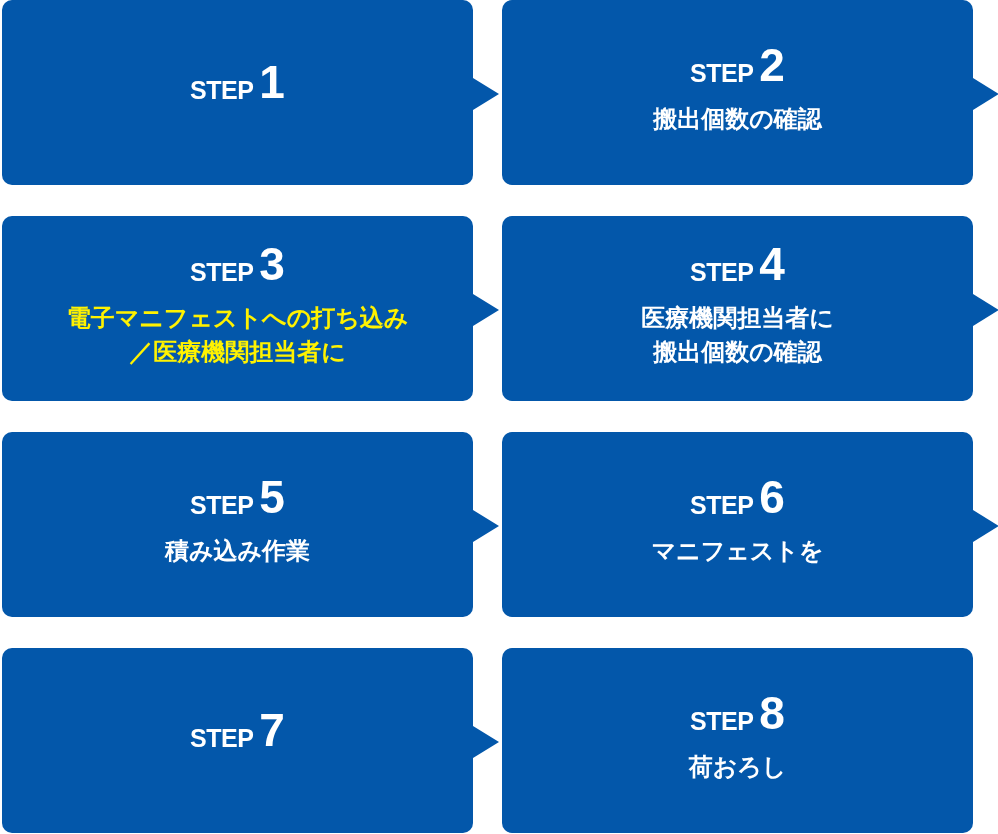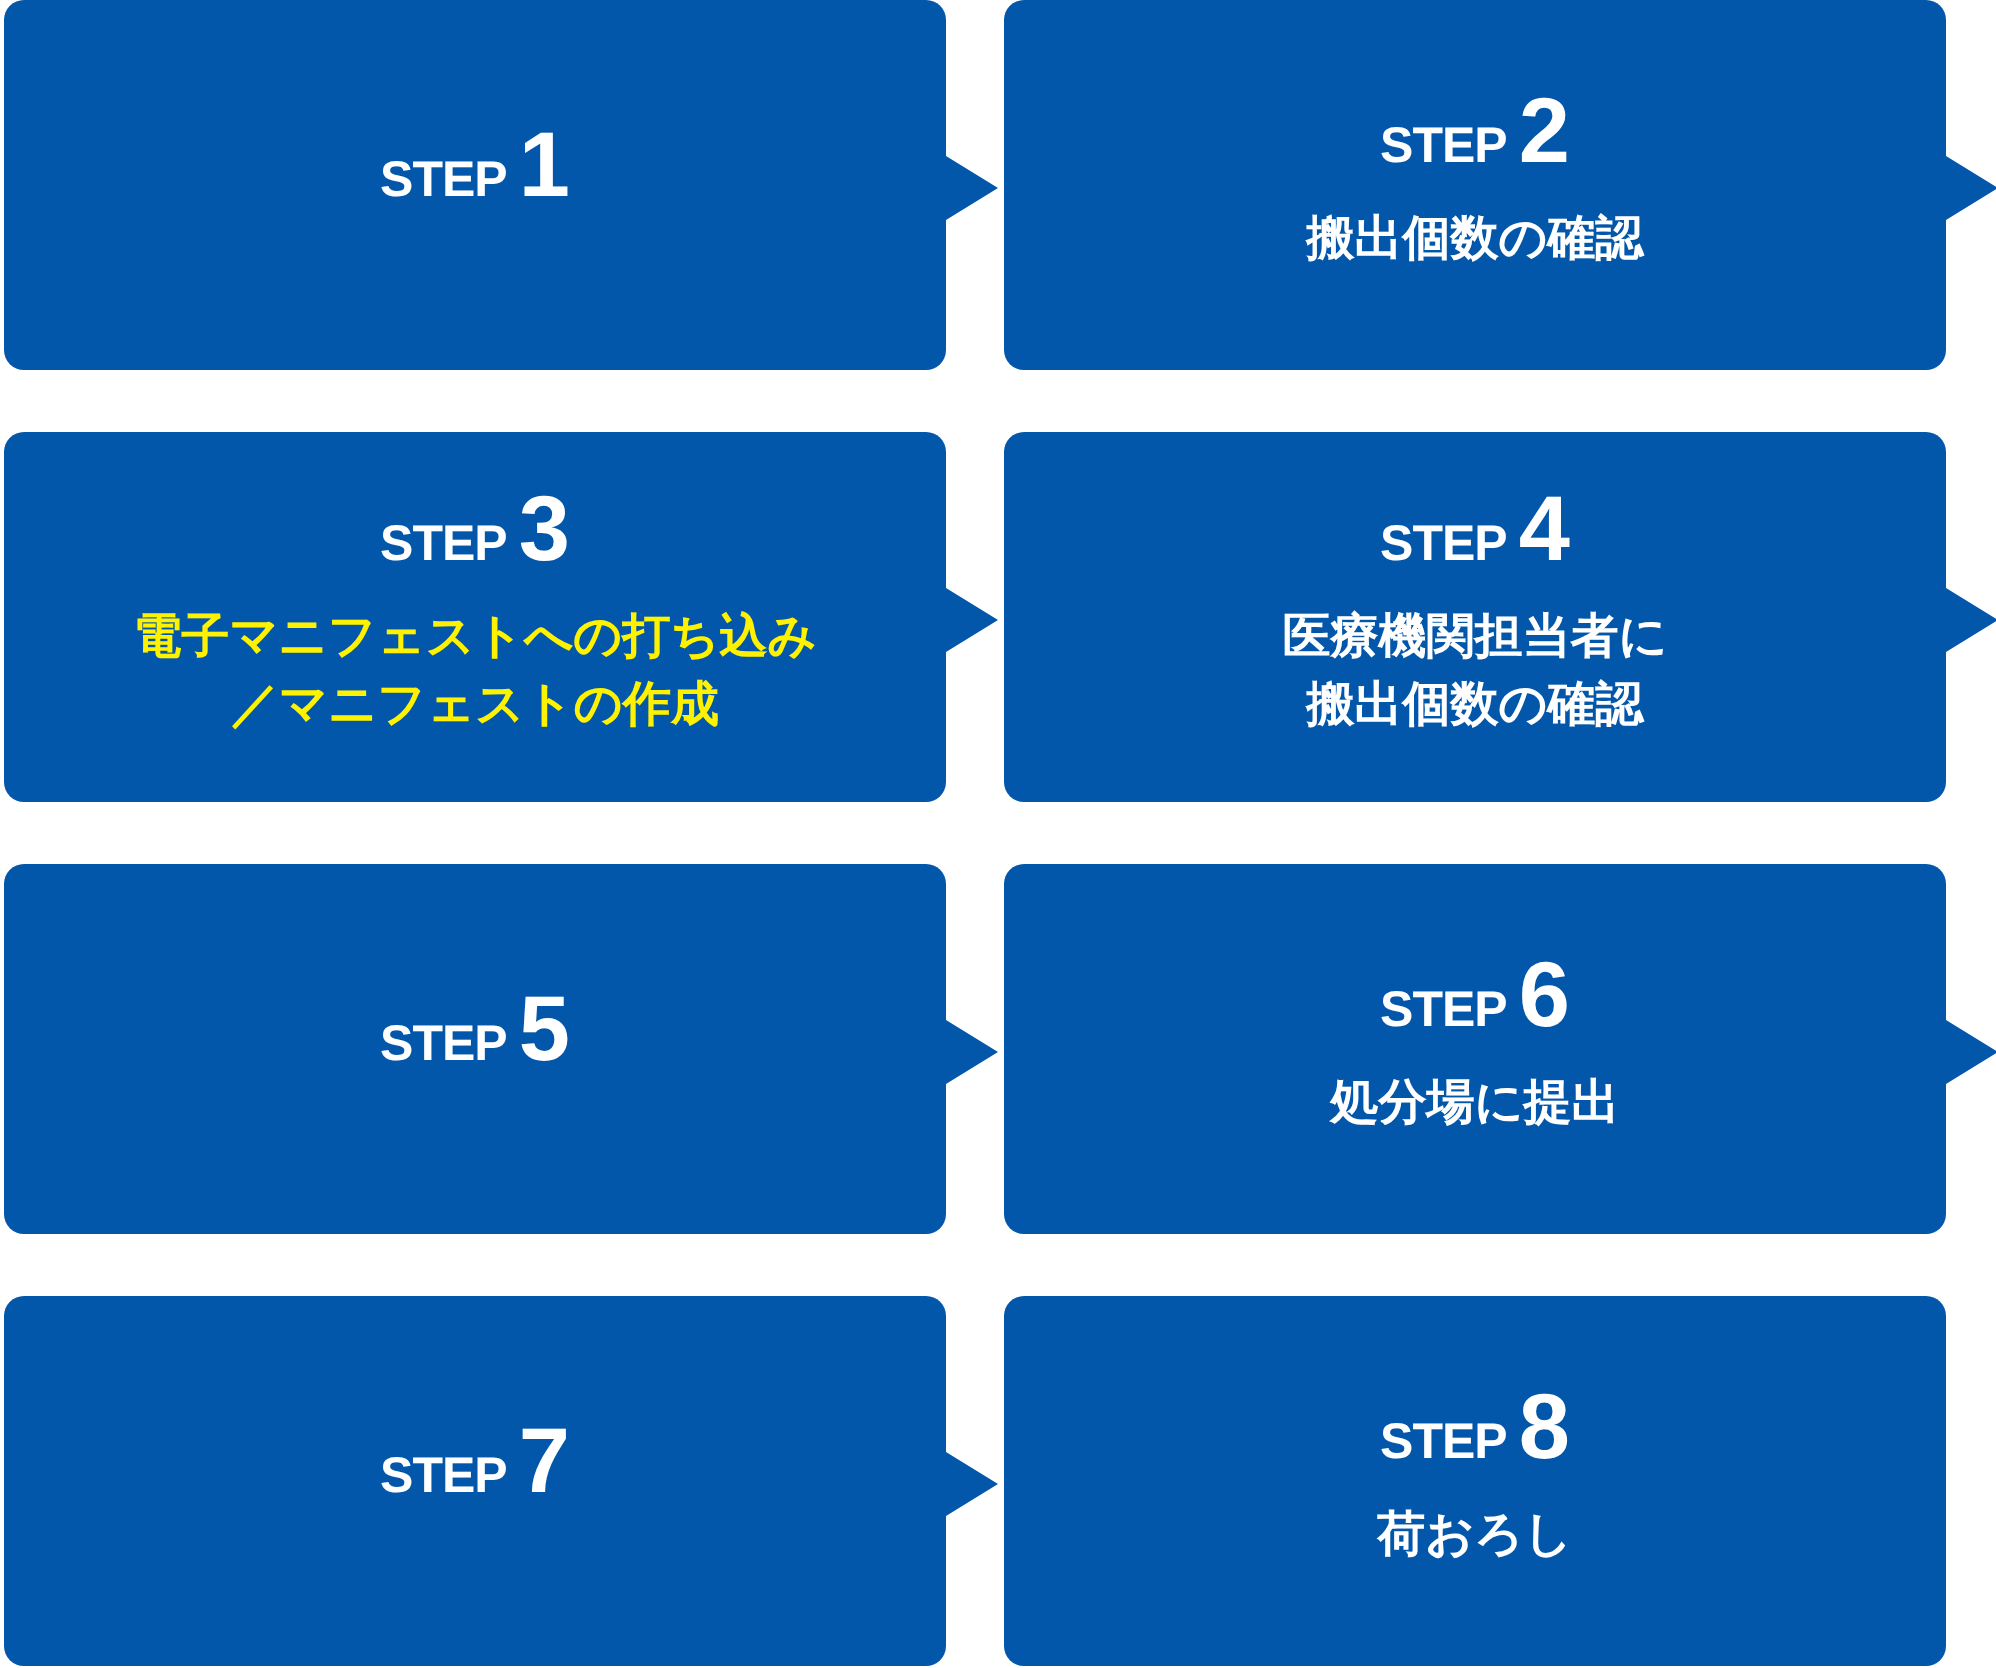--- a/index.html
+++ b/index.html
@@ -74,48 +74,49 @@
     <div class="body">搬出個数の確認</div>
     <div class="arrow"></div>
   </div>
 
   <div class="step left row1">
     <div class="head">
       <span class="lbl">STEP</span>
       <span class="num">3</span>
     </div>
     <div class="body hl">電子マニフェストへの打ち込み
-／マニフェストの作成</div>
+／医療機関担当者に</div>
     <div class="arrow"></div>
   </div>
 
   <div class="step right row1">
     <div class="head">
       <span class="lbl">STEP</span>
       <span class="num">4</span>
     </div>
     <div class="body">医療機関担当者に
 搬出個数の確認</div>
     <div class="arrow"></div>
   </div>
 
   <div class="step left row2">
     <div class="head">
       <span class="lbl">STEP</span>
       <span class="num">5</span>
     </div>
+    <div class="body">積み込み作業</div>
     <div class="arrow"></div>
   </div>
 
   <div class="step right row2">
     <div class="head">
       <span class="lbl">STEP</span>
       <span class="num">6</span>
     </div>
-    <div class="body">処分場に提出</div>
+    <div class="body">マニフェストを</div>
     <div class="arrow"></div>
   </div>
 
   <div class="step left row3">
     <div class="head">
       <span class="lbl">STEP</span>
       <span class="num">7</span>
     </div>
     <div class="arrow"></div>
   </div>

